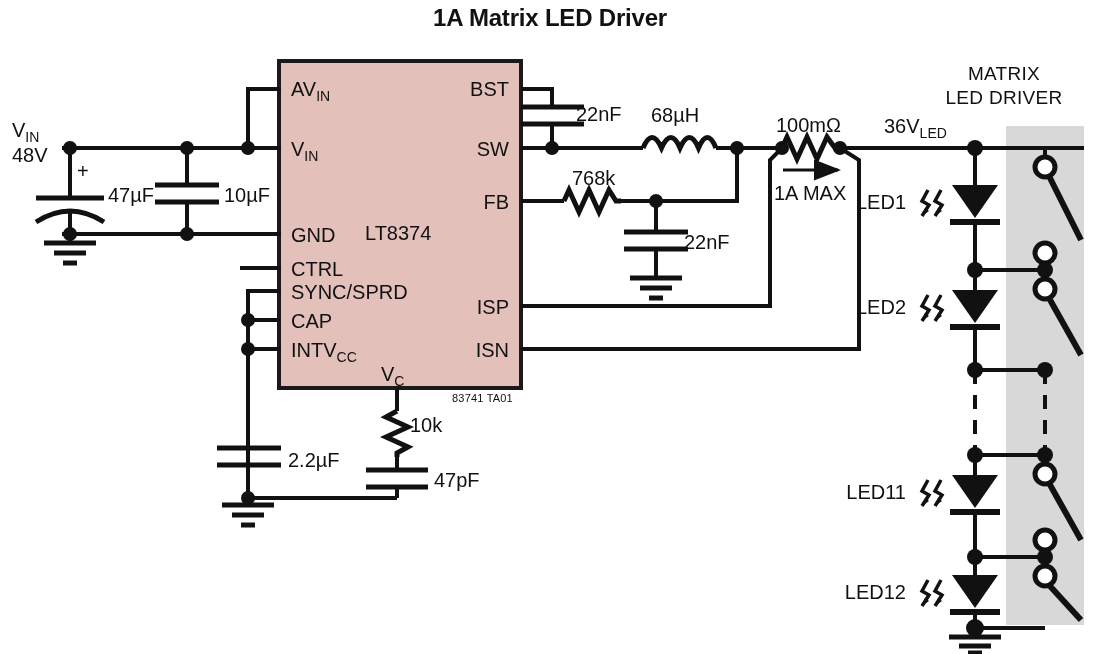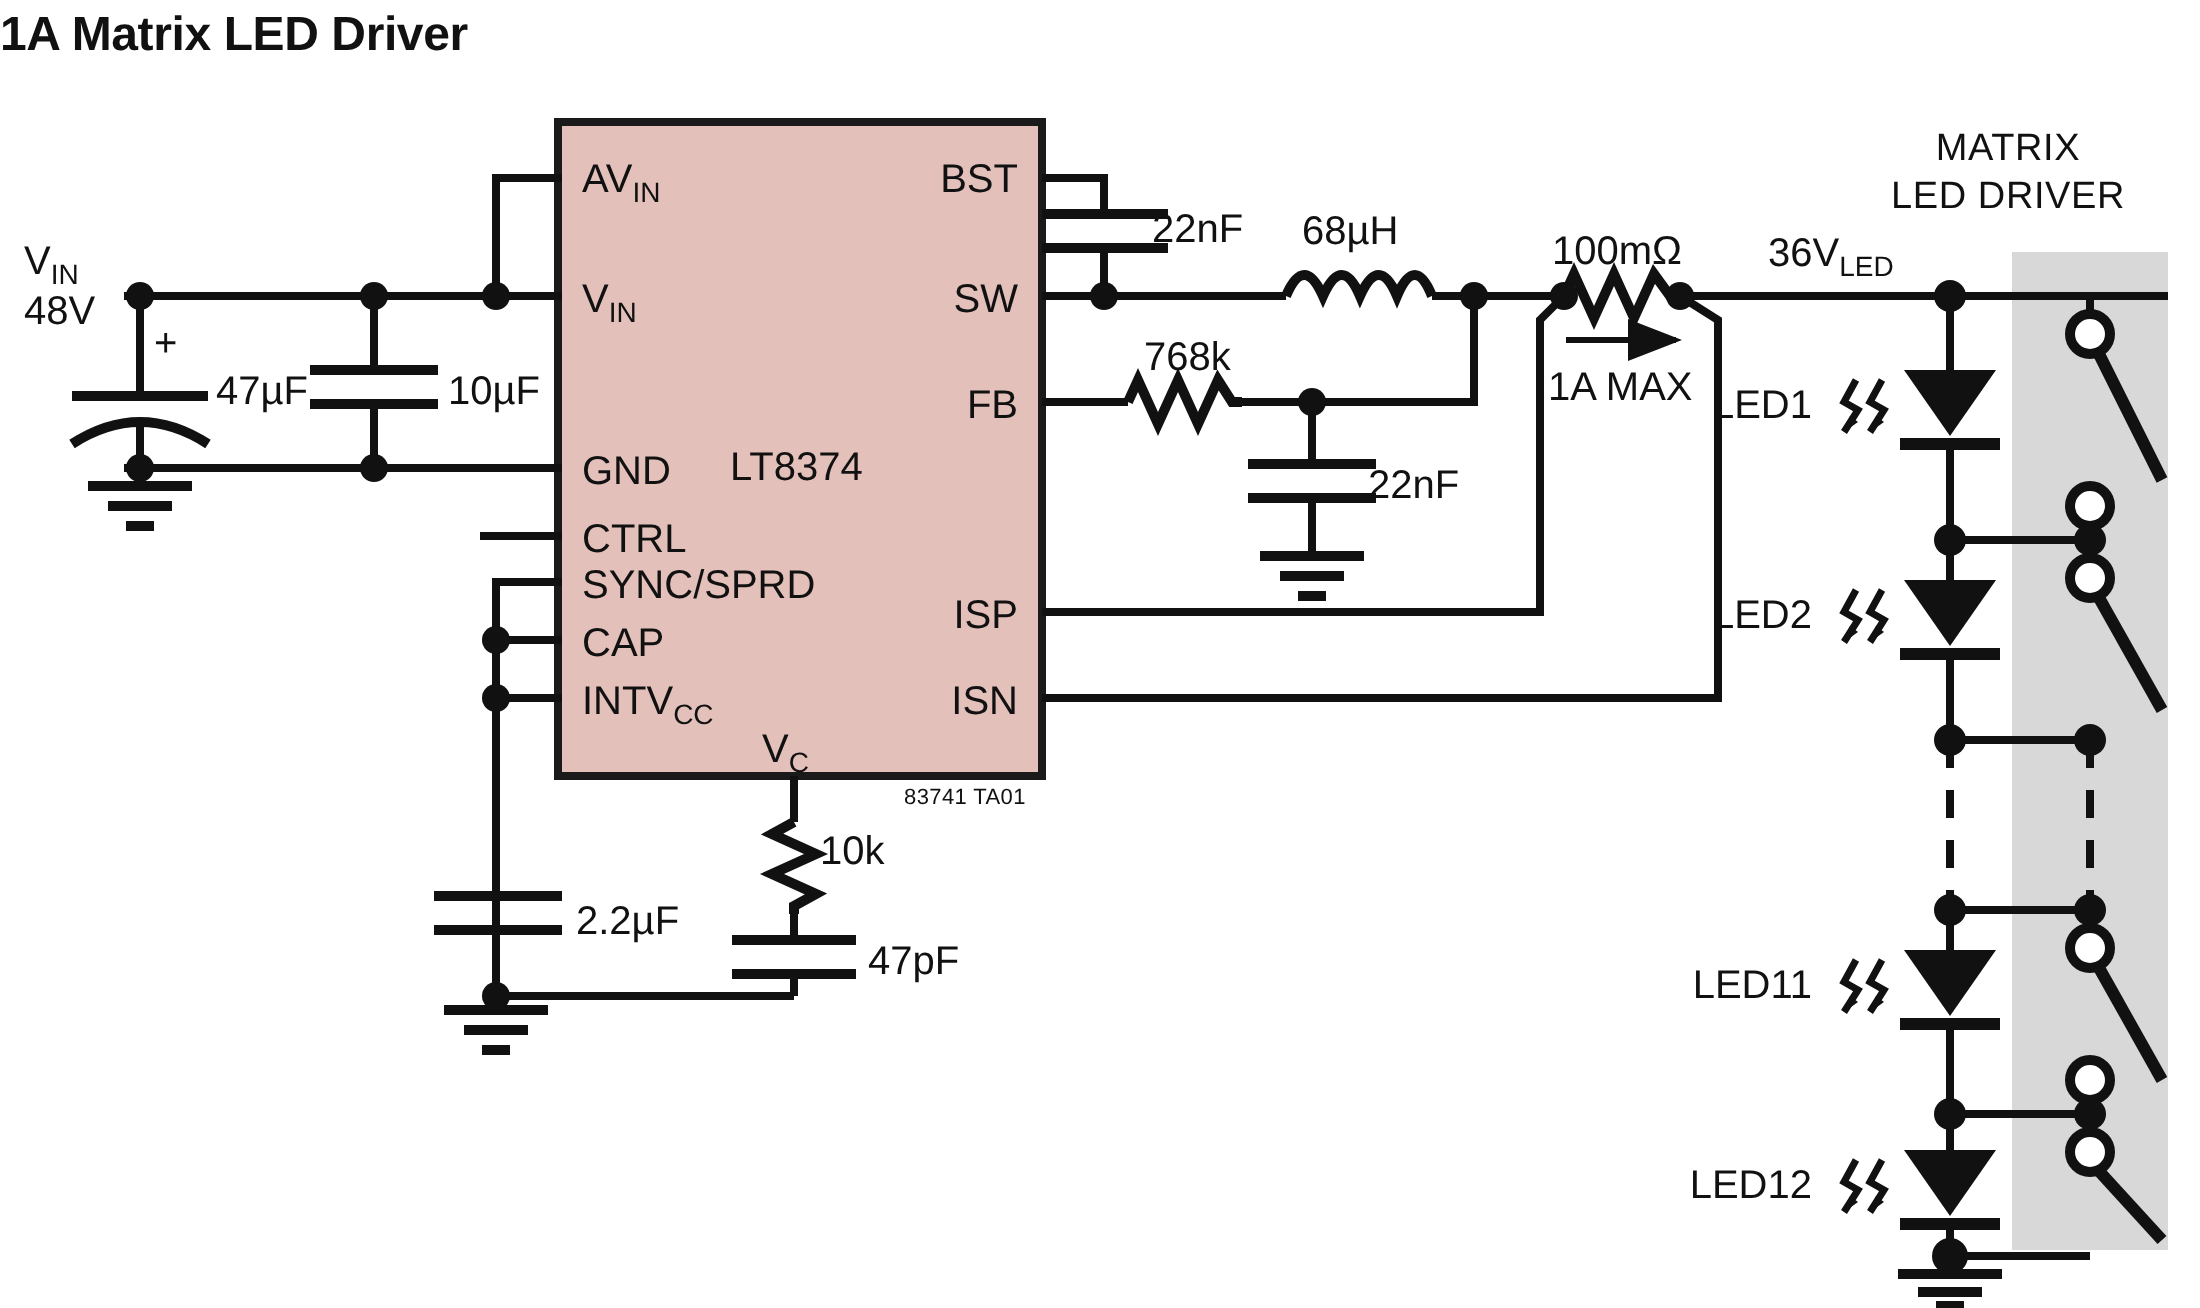--- a/index.html
+++ b/index.html
@@ -1,19 +1,19 @@
 <!DOCTYPE html>
 <html><head>
 <meta charset="utf-8">
 <style>
   html,body{margin:0;padding:0;background:#fff;}
   body{font-family:"Liberation Sans",sans-serif;}
   #root{position:relative;width:1100px;height:654px;background:#fff;overflow:hidden;}
   #title{
-    position:absolute;left:0;top:4px;width:1100px;
+    position:absolute;left:0;top:4px;width:1100px;text-align:center;
     font-size:24px;font-weight:bold;color:#111;letter-spacing:-0.2px;
   }
   svg{position:absolute;left:0;top:0;}
   .lbl{font-family:"Liberation Sans",sans-serif;fill:#111;}
   .pin{font-size:20px;}
   .val{font-size:20px;}
   .sub{font-size:14px;}
   .part{font-size:20px;}
   .cap-txt{font-size:11px;letter-spacing:0.2px;}
   .md{font-size:19px;letter-spacing:0.3px;}

